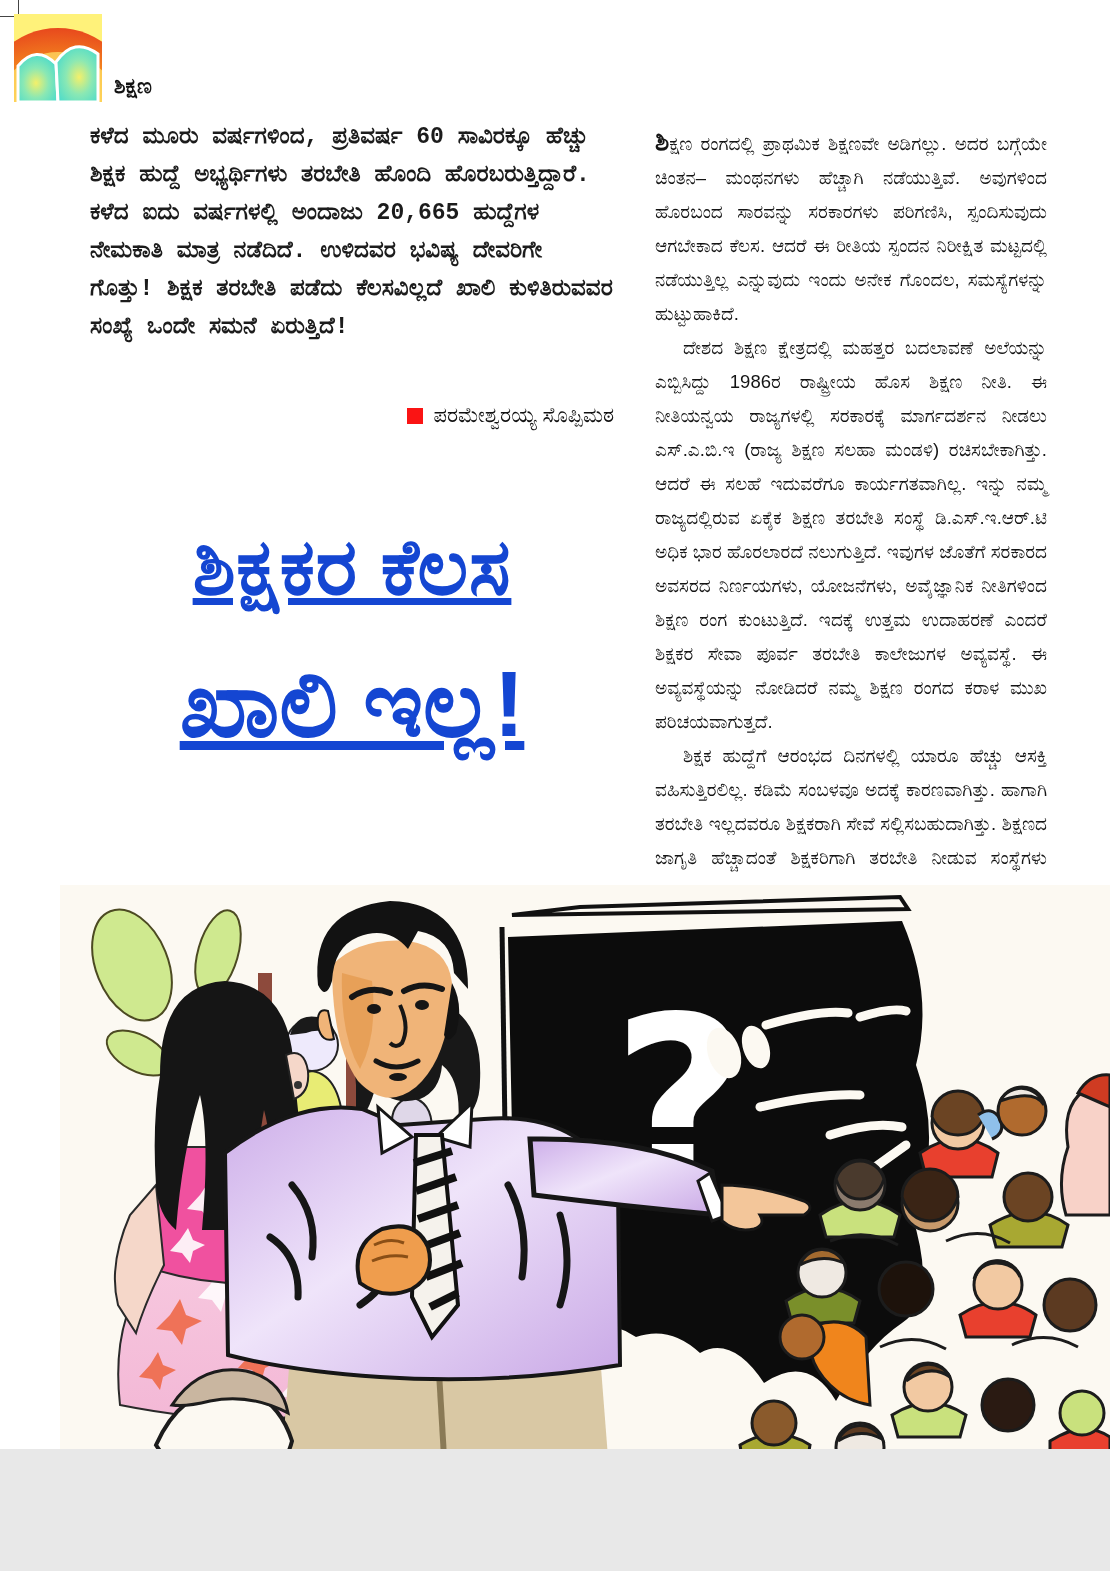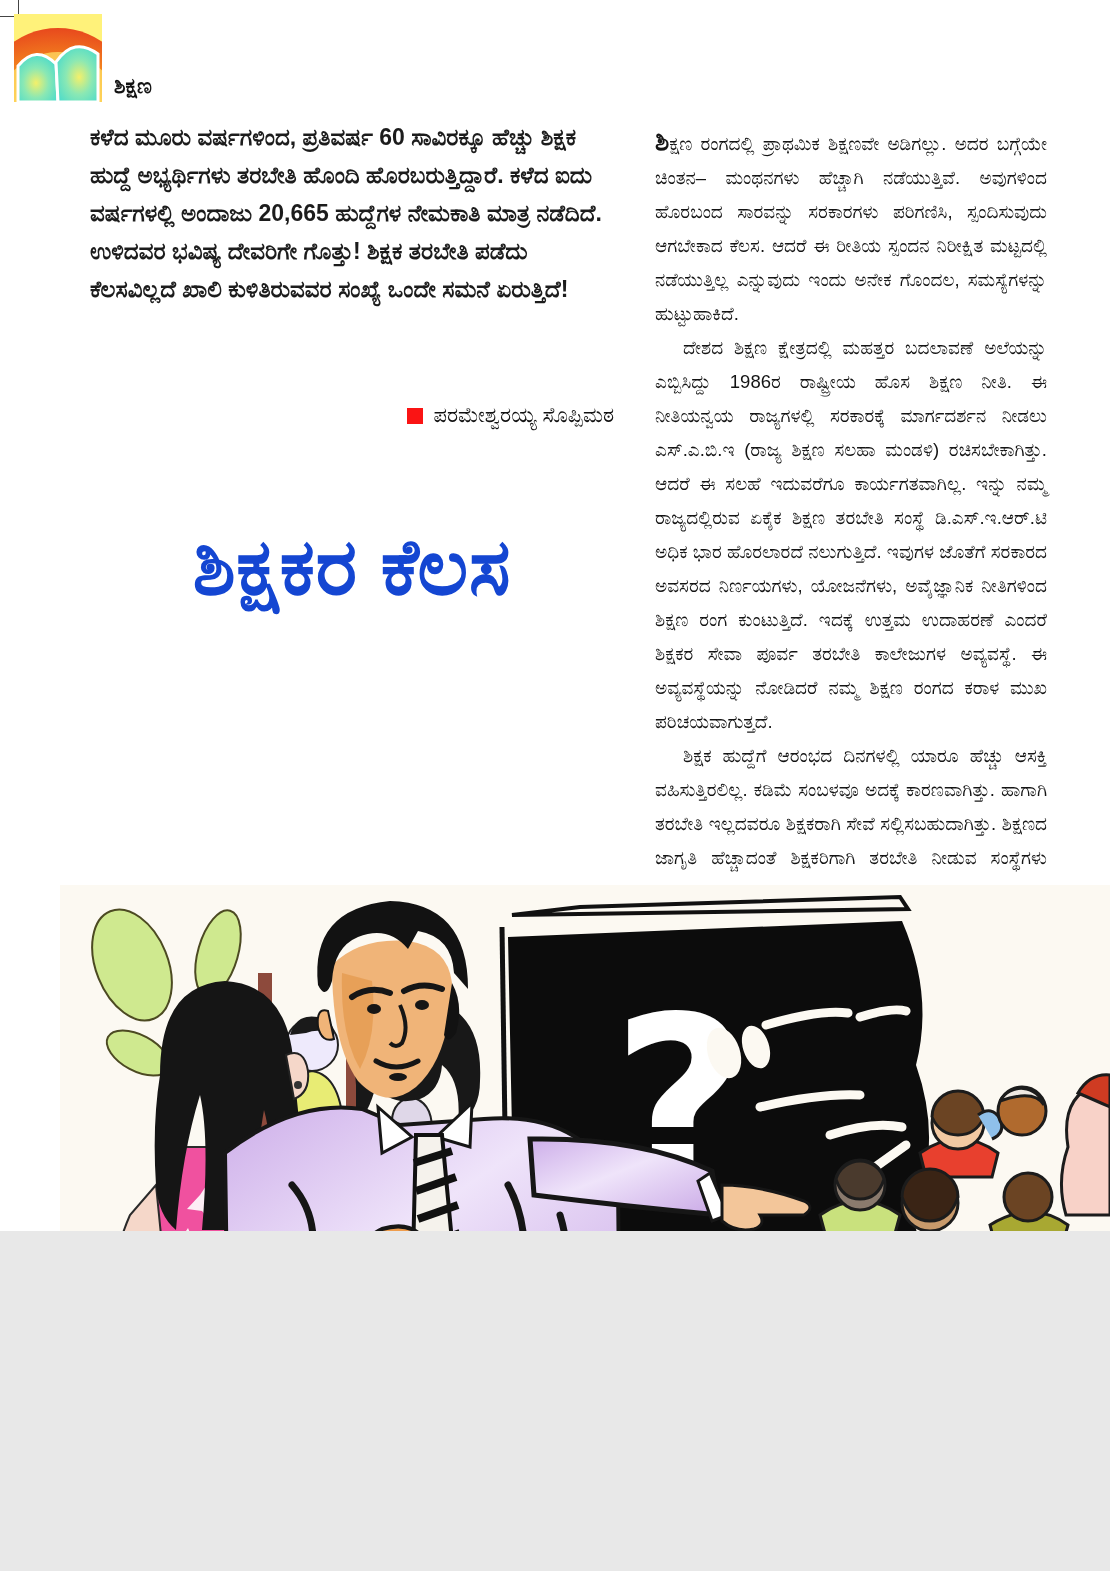--- a/index.html
+++ b/index.html
@@ -1,32 +1,32 @@
 <!DOCTYPE html>
 <html><head>
 <meta charset="utf-8">
 <style>
   html,body{margin:0;padding:0;background:#e8e8e8;}
-  .page{position:relative;width:1110px;height:1231px;background:#ffffff;margin:0 auto;
+  .page{position:relative;width:1110px;height:1449px;background:#ffffff;margin:0 auto;
         font-family:"Liberation Sans",sans-serif;overflow:hidden;}
   .crop-mark{position:absolute;left:0;top:0;width:18px;height:16px;
         border-right:1px solid #444;border-bottom:1px solid #444;}
   
   .masthead{position:absolute;left:14px;top:14px;display:flex;align-items:flex-end;}
   .logo{width:88px;height:88px;display:block;}
   .section-label{margin-left:12px;margin-bottom:4px;font-size:21px;font-weight:bold;color:#111;}
   
   .intro{position:absolute;left:90px;top:118px;width:524px;font-size:23px;font-weight:bold;
-         color:#1c1c1c;line-height:38px;text-align:left;margin:0;}
+         color:#1c1c1c;line-height:38px;text-align:left;margin:0;font-family:Liberation Mono, monospace;}
   .byline{position:absolute;left:90px;top:403px;width:524px;text-align:right;
           font-size:21px;font-weight:normal;color:#111;}
   .byline .bullet{display:inline-block;width:16px;height:16px;margin-right:10px;
           vertical-align:middle;}
   .headline{position:absolute;left:90px;top:528px;width:524px;margin:0;text-align:center;
-            font-weight:bold;line-height:1.0;}
+            font-weight:bold;line-height:1.0;text-decoration:underline;}
   .headline .hl1{display:block;font-size:78px;letter-spacing:1px;margin-bottom:52px;}
   .headline .hl2{display:block;font-size:92px;}
   
   .right-col{position:absolute;left:655px;top:124px;width:392px;font-size:18.5px;
              color:#141414;line-height:34px;text-align:justify;}
   .right-col p{margin:0;}
   .right-col p.indent{text-indent:28px;}
   .lead-char{font-weight:bold;font-size:26px;}
   
   .illustration{position:absolute;left:60px;top:885px;width:1050px;height:572px;margin:0;}
@@ -73,20 +73,21 @@
   </header>
 
   <p class="intro">ಕಳೆದ ಮೂರು ವರ್ಷಗಳಿಂದ, ಪ್ರತಿವರ್ಷ 60 ಸಾವಿರಕ್ಕೂ ಹೆಚ್ಚು ಶಿಕ್ಷಕ ಹುದ್ದೆ ಅಭ್ಯರ್ಥಿಗಳು ತರಬೇತಿ ಹೊಂದಿ ಹೊರಬರುತ್ತಿದ್ದಾರೆ. ಕಳೆದ ಐದು ವರ್ಷಗಳಲ್ಲಿ ಅಂದಾಜು 20,665 ಹುದ್ದೆಗಳ ನೇಮಕಾತಿ ಮಾತ್ರ ನಡೆದಿದೆ. ಉಳಿದವರ ಭವಿಷ್ಯ ದೇವರಿಗೇ ಗೊತ್ತು! ಶಿಕ್ಷಕ ತರಬೇತಿ ಪಡೆದು ಕೆಲಸವಿಲ್ಲದೆ ಖಾಲಿ ಕುಳಿತಿರುವವರ ಸಂಖ್ಯೆ ಒಂದೇ ಸಮನೆ ಏರುತ್ತಿದೆ!</p>
 
   <div class="byline">
     <span class="bullet" style=";background:#fa1414"></span><span>ಪರಮೇಶ್ವರಯ್ಯ ಸೊಪ್ಪಿಮಠ</span>
   </div>
 
   <h1 class="headline" style=";color:#1446d2">
     <span class="hl1">ಶಿಕ್ಷಕರ ಕೆಲಸ</span>
+    <span class="hl2">ಖಾಲಿ ಇಲ್ಲ!</span>
   </h1>
 
   <section class="right-col">
     <p><span class="lead-char">ಶಿ</span><span>ಕ್ಷಣ ರಂಗದಲ್ಲಿ ಪ್ರಾಥಮಿಕ ಶಿಕ್ಷಣವೇ ಅಡಿಗಲ್ಲು. ಅದರ ಬಗ್ಗೆಯೇ ಚಿಂತನ– ಮಂಥನಗಳು ಹೆಚ್ಚಾಗಿ ನಡೆಯುತ್ತಿವೆ. ಅವುಗಳಿಂದ ಹೊರಬಂದ ಸಾರವನ್ನು ಸರಕಾರಗಳು ಪರಿಗಣಿಸಿ, ಸ್ಪಂದಿಸುವುದು ಆಗಬೇಕಾದ ಕೆಲಸ. ಆದರೆ ಈ ರೀತಿಯ ಸ್ಪಂದನ ನಿರೀಕ್ಷಿತ ಮಟ್ಟದಲ್ಲಿ ನಡೆಯುತ್ತಿಲ್ಲ ಎನ್ನುವುದು ಇಂದು ಅನೇಕ ಗೊಂದಲ, ಸಮಸ್ಯೆಗಳನ್ನು ಹುಟ್ಟುಹಾಕಿದೆ.</span></p>
     <p class="indent">ದೇಶದ ಶಿಕ್ಷಣ ಕ್ಷೇತ್ರದಲ್ಲಿ ಮಹತ್ತರ ಬದಲಾವಣೆ ಅಲೆಯನ್ನು ಎಬ್ಬಿಸಿದ್ದು 1986ರ ರಾಷ್ಟ್ರೀಯ ಹೊಸ ಶಿಕ್ಷಣ ನೀತಿ. ಈ ನೀತಿಯನ್ವಯ ರಾಜ್ಯಗಳಲ್ಲಿ ಸರಕಾರಕ್ಕೆ ಮಾರ್ಗದರ್ಶನ ನೀಡಲು ಎಸ್.ಎ.ಬಿ.ಇ (ರಾಜ್ಯ ಶಿಕ್ಷಣ ಸಲಹಾ ಮಂಡಳಿ) ರಚಿಸಬೇಕಾಗಿತ್ತು. ಆದರೆ ಈ ಸಲಹೆ ಇದುವರೆಗೂ ಕಾರ್ಯಗತವಾಗಿಲ್ಲ. ಇನ್ನು ನಮ್ಮ ರಾಜ್ಯದಲ್ಲಿರುವ ಏಕೈಕ ಶಿಕ್ಷಣ ತರಬೇತಿ ಸಂಸ್ಥೆ ಡಿ.ಎಸ್.ಇ.ಆರ್.ಟಿ ಅಧಿಕ ಭಾರ ಹೊರಲಾರದೆ ನಲುಗುತ್ತಿದೆ. ಇವುಗಳ ಜೊತೆಗೆ ಸರಕಾರದ ಅವಸರದ ನಿರ್ಣಯಗಳು, ಯೋಜನೆಗಳು, ಅವೈಜ್ಞಾನಿಕ ನೀತಿಗಳಿಂದ ಶಿಕ್ಷಣ ರಂಗ ಕುಂಟುತ್ತಿದೆ. ಇದಕ್ಕೆ ಉತ್ತಮ ಉದಾಹರಣೆ ಎಂದರೆ ಶಿಕ್ಷಕರ ಸೇವಾ ಪೂರ್ವ ತರಬೇತಿ ಕಾಲೇಜುಗಳ ಅವ್ಯವಸ್ಥೆ. ಈ ಅವ್ಯವಸ್ಥೆಯನ್ನು ನೋಡಿದರೆ ನಮ್ಮ ಶಿಕ್ಷಣ ರಂಗದ ಕರಾಳ ಮುಖ ಪರಿಚಯವಾಗುತ್ತದೆ.</p>
     <p class="indent">ಶಿಕ್ಷಕ ಹುದ್ದೆಗೆ ಆರಂಭದ ದಿನಗಳಲ್ಲಿ ಯಾರೂ ಹೆಚ್ಚು ಆಸಕ್ತಿ ವಹಿಸುತ್ತಿರಲಿಲ್ಲ. ಕಡಿಮೆ ಸಂಬಳವೂ ಅದಕ್ಕೆ ಕಾರಣವಾಗಿತ್ತು. ಹಾಗಾಗಿ ತರಬೇತಿ ಇಲ್ಲದವರೂ ಶಿಕ್ಷಕರಾಗಿ ಸೇವೆ ಸಲ್ಲಿಸಬಹುದಾಗಿತ್ತು. ಶಿಕ್ಷಣದ ಜಾಗೃತಿ ಹೆಚ್ಚಾದಂತೆ ಶಿಕ್ಷಕರಿಗಾಗಿ ತರಬೇತಿ ನೀಡುವ ಸಂಸ್ಥೆಗಳು ಪ್ರಾರಂಭವಾದವು. ಧಾರವಾಡದಲ್ಲಿ ರಾಜ್ಯದ ಮೊಟ್ಟಮೊದಲ ಶಿಕ್ಷಕ ತರಬೇತಿ ಸಂಸ್ಥೆಯು 1857ರಲ್ಲಿ ಆರಂಭವಾಯಿತು. ನಂತರದ ದಿನಗಳಲ್ಲಿ ಶಿಕ್ಷಕರ ಸೌಲಭ್ಯಗಳು ಹೆಚ್ಚಾದಂತೆ, ಶಿಕ್ಷಕ ಹುದ್ದೆಯ ಆಕಾಂಕ್ಷಿಗಳೂ ಹೆಚ್ಚಾದರು. ಅದಕ್ಕಾಗಿ ರಾಜ್ಯ ಸರಕಾರ 80ರ ದಶಕದಲ್ಲಿ ಶಿಕ್ಷಕರ ನೇಮಕಕ್ಕೆ ತರಬೇತಿಯನ್ನು ಅರ್ಹತೆಯ ಮಾನದಂಡವಾಗಿಸಿತು.</p>
   </section>
 
   <figure class="illustration">
     <svg viewBox="0 0 1050 572" preserveAspectRatio="none">

